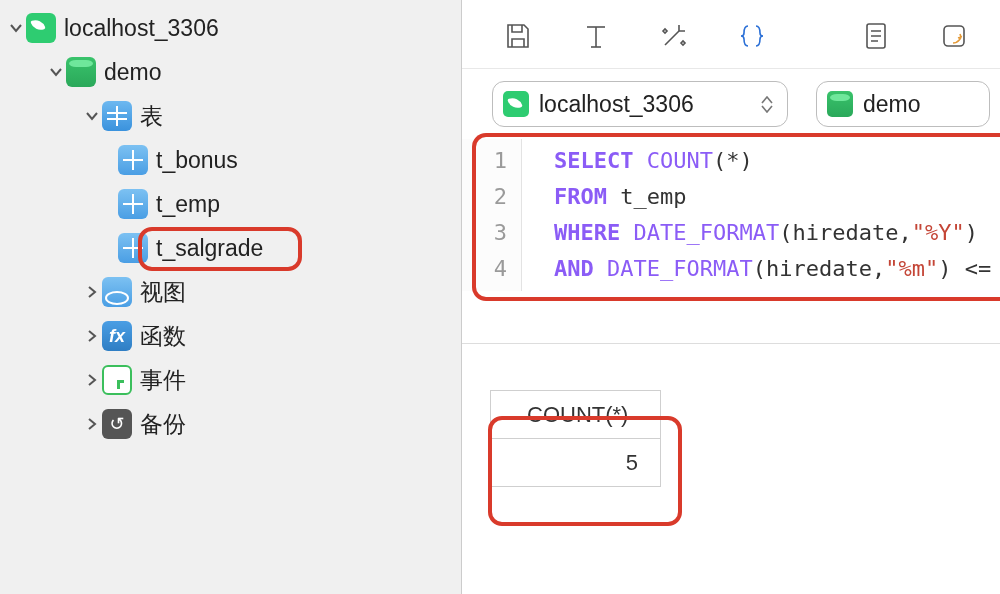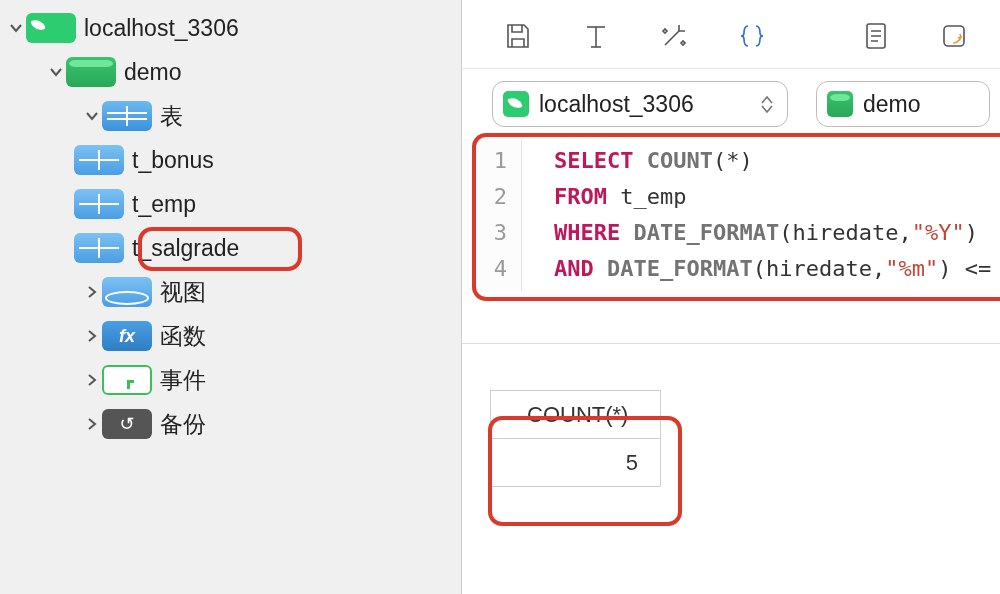--- a/index.html
+++ b/index.html
@@ -36,30 +36,30 @@
   }
   .tree-row .chevron {
     width: 20px;
     display: flex;
     justify-content: center;
     align-items: center;
     color: #555;
   }
   .tree-row .chevron svg { width: 14px; height: 14px; }
   .tree-row .icon {
-    width: 50px; height: 30px;
+    width: 30px; height: 30px;
     display: flex; align-items: center; justify-content: center;
     margin-right: 8px;
     border-radius: 6px;
   }
   .tree-row .label { font-size: 23px; color: #222; }
   .indent0 { padding-left: 6px; }
   .indent1 { padding-left: 46px; }
   .indent2 { padding-left: 82px; }
-  .indent3 { padding-left: 74px; }
+  .indent3 { padding-left: 118px; }
 
   .conn-icon { background: #2ecc71; position: relative; border-radius:6px; }
   .conn-icon::after {
     content:""; position:absolute; left:6px; top:6px; width:12px; height:12px;
     background:#fff; border-radius:2px 12px 2px 12px; transform: rotate(-20deg);
   }
   .db-icon {
     background: linear-gradient(#39c36b,#2aa85a);
     border-radius: 6px 6px 8px 8px;
     position: relative;
@@ -204,22 +204,22 @@
     color:#9a9a9a;
     border-right:1px solid #e3e3e3;
     padding:4px 14px 4px 0;
     background:#fcfcfc;
   }
   .code{
     padding:4px 0 4px 32px;
     white-space:pre;
     color:#333;
   }
-  .kw{ color:#be185d; font-weight:600; }
-  .fn{ color:#737373; font-weight:700; }
+  .kw{ color:#8b5cf6; font-weight:600; }
+  .fn{ color:#8b5cf6; font-weight:400; }
   .str{ color:#c44536; }
 
   .divider {
     height:1px; background:#ddd; margin-top:52px;
   }
   .result{
     margin-top:46px;
   }
   .result-table{
     border-collapse:collapse;

